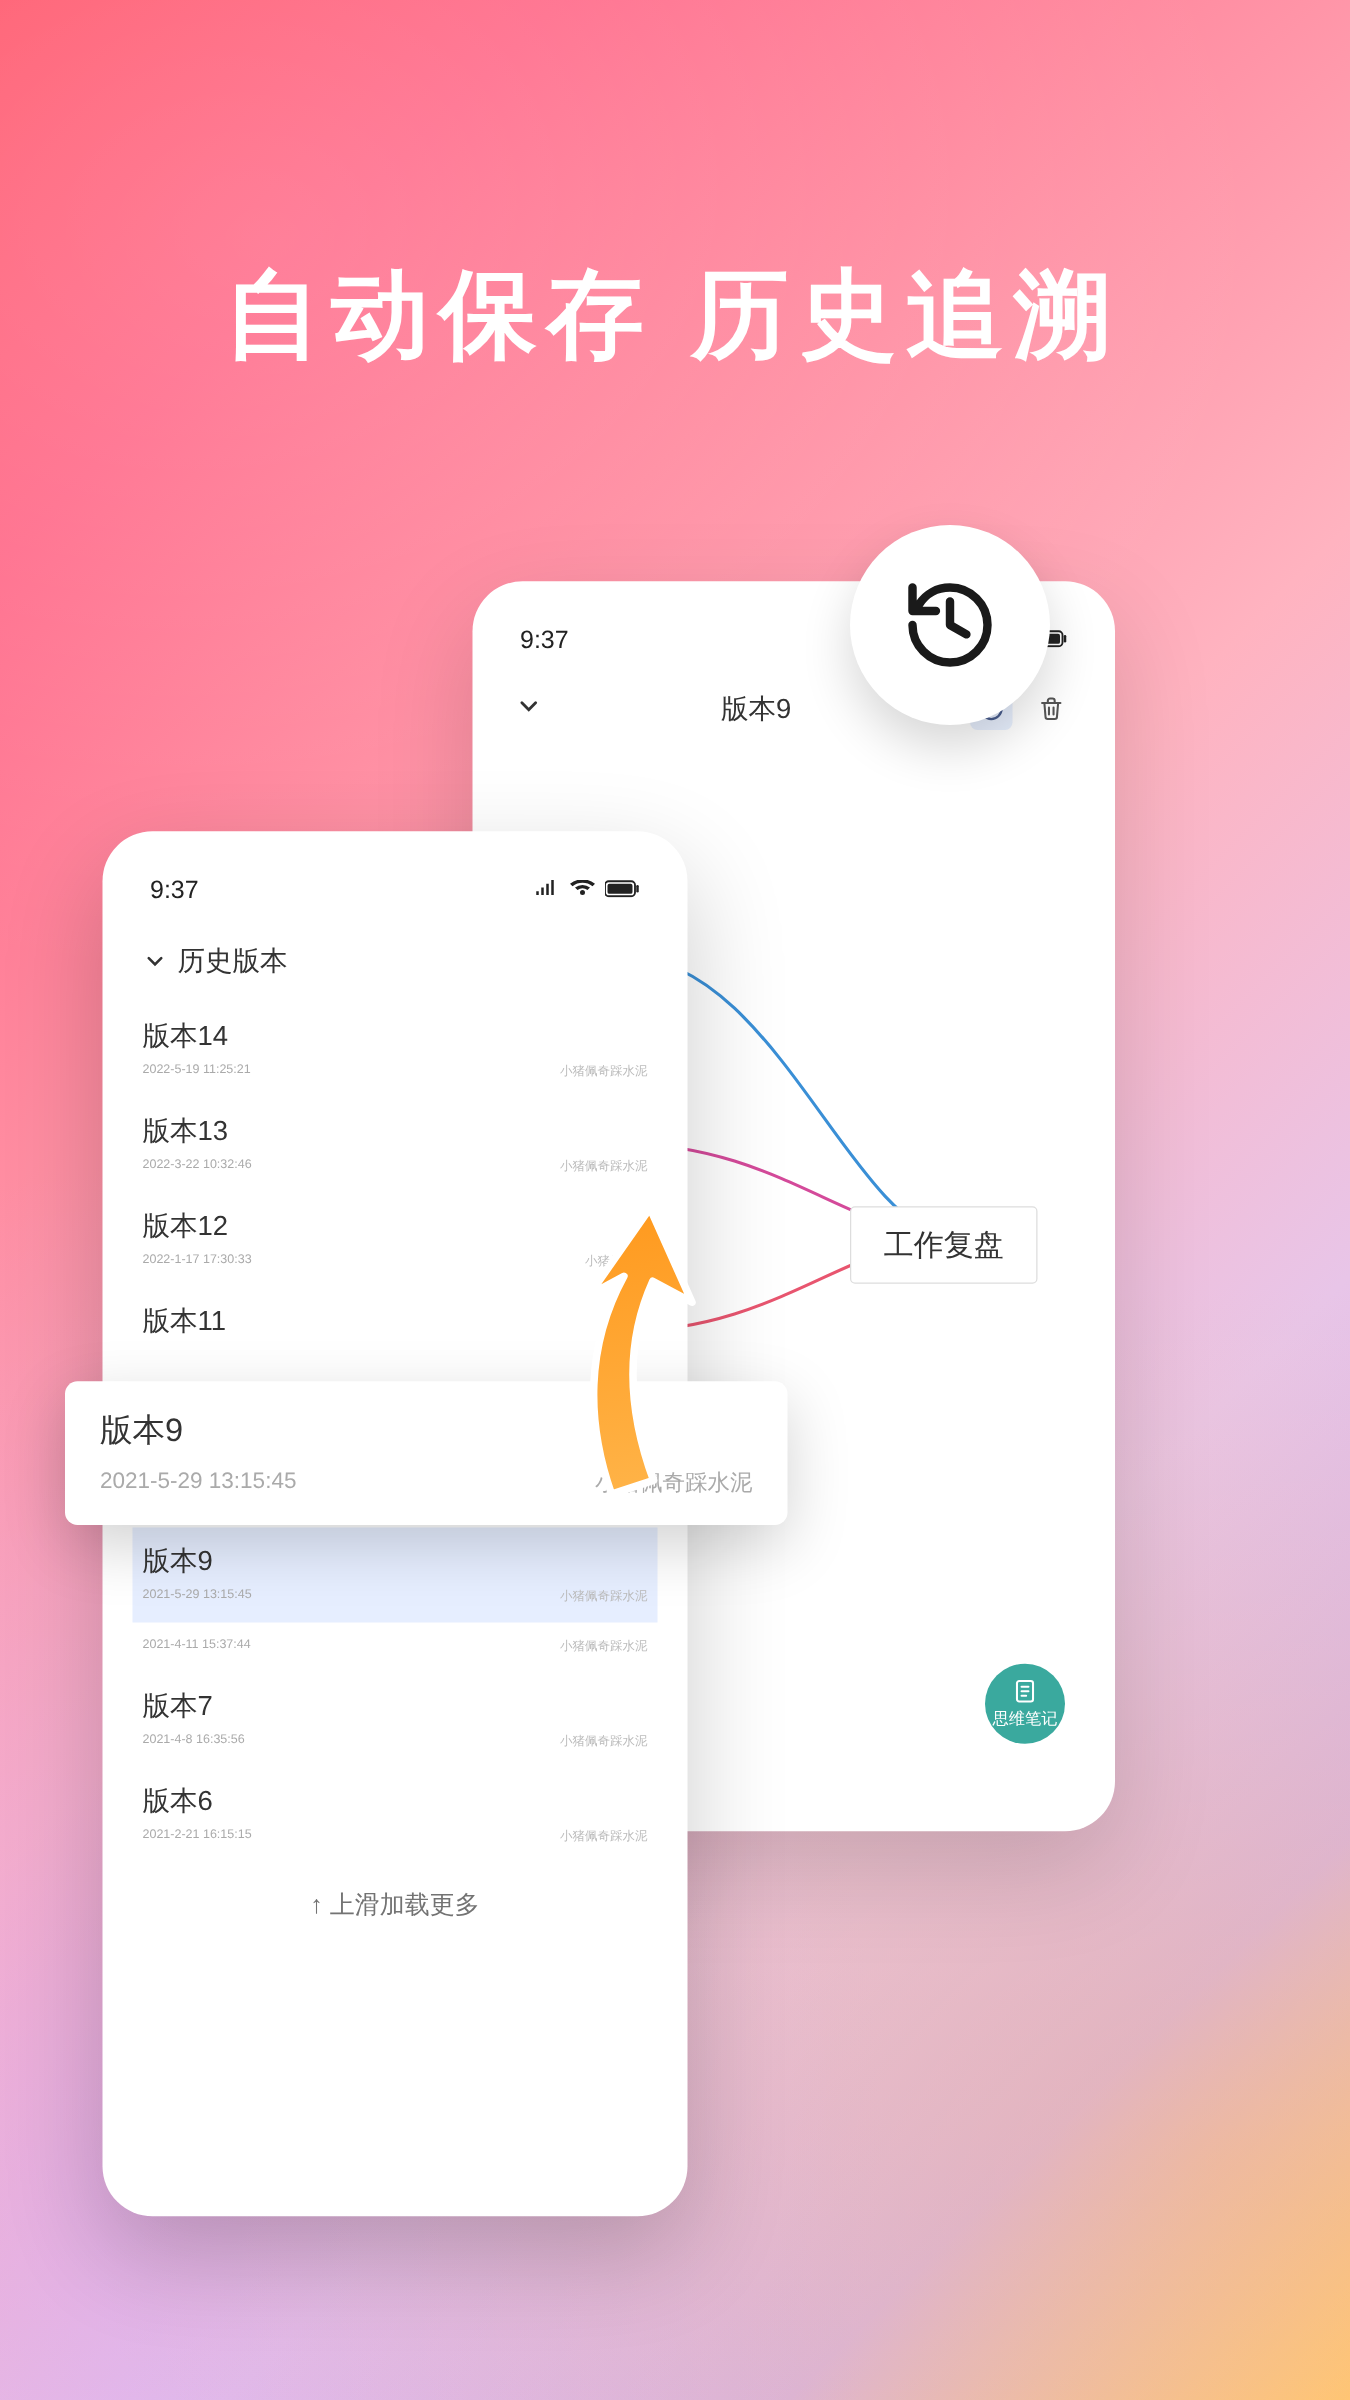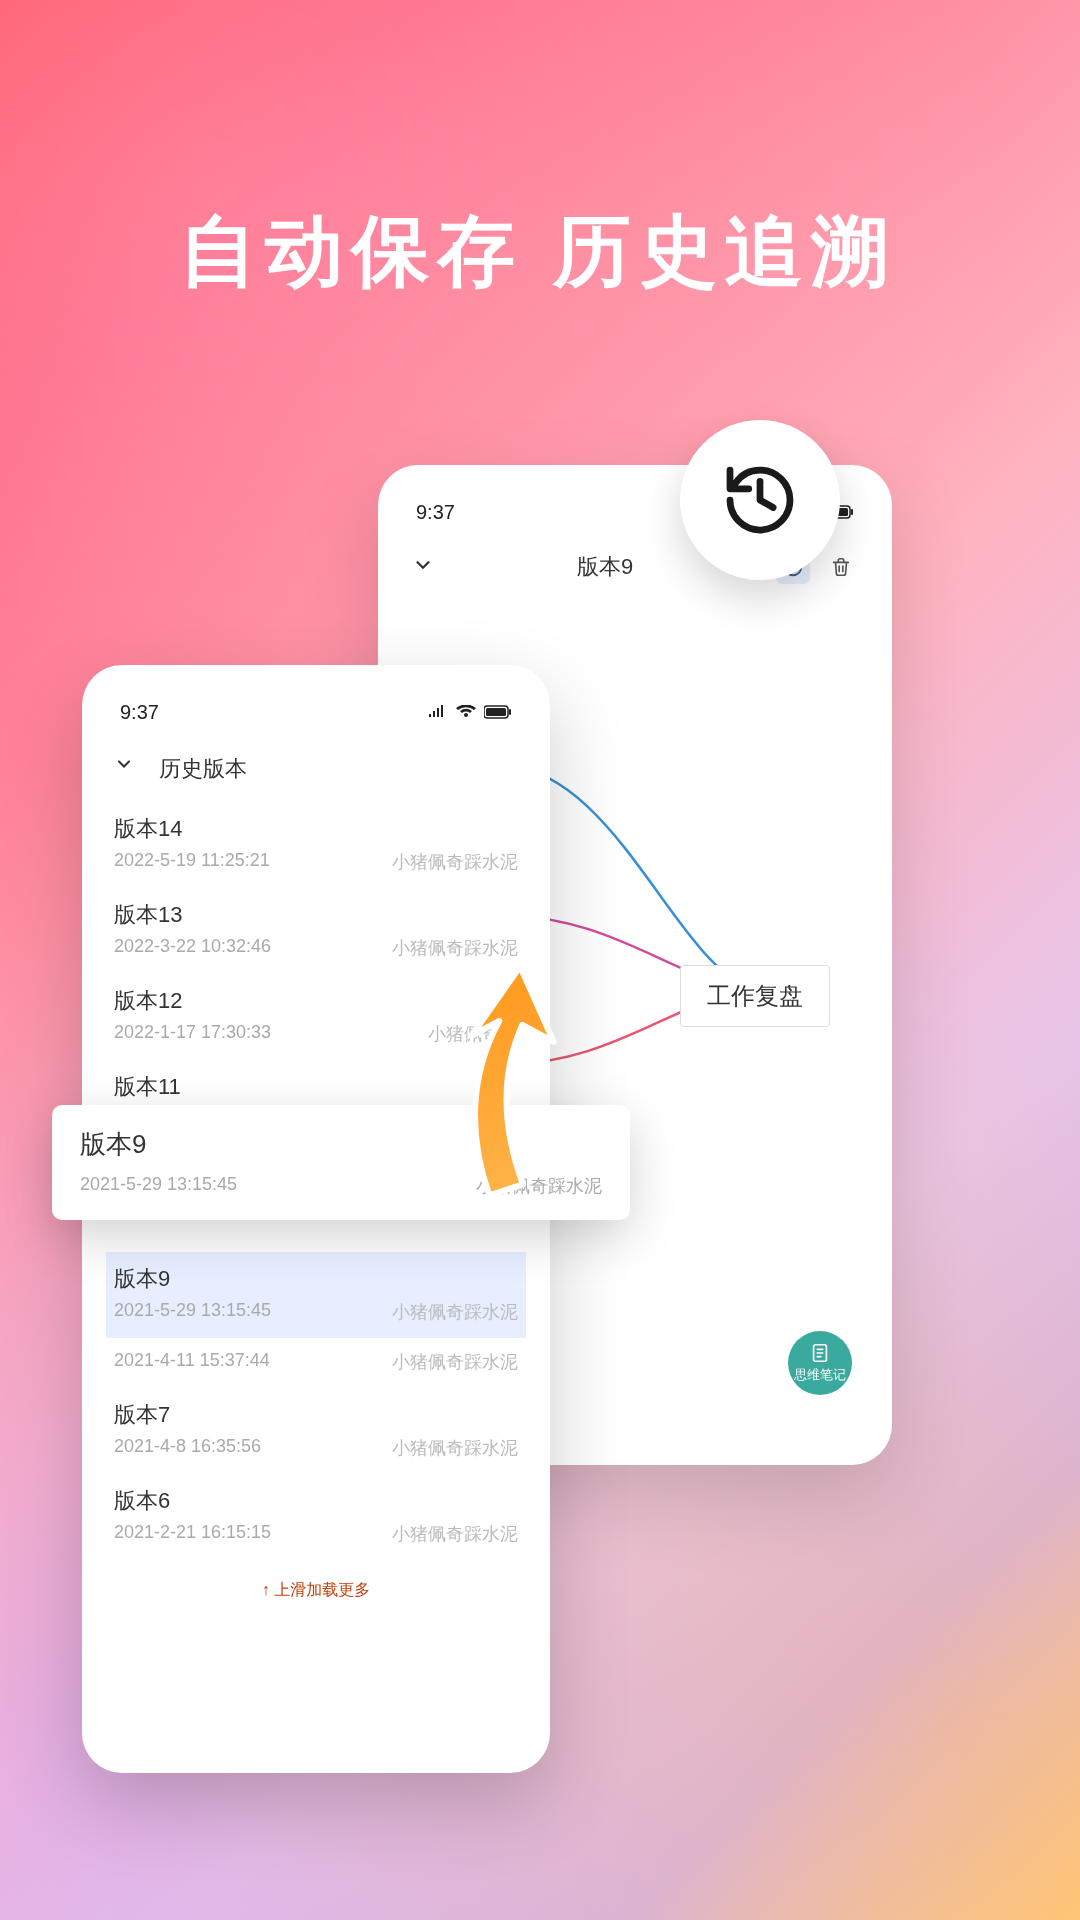--- a/index.html
+++ b/index.html
@@ -116,34 +116,35 @@
       left: 82px;
       width: 468px;
       height: 1108px;
       background: #fff;
       border-radius: 40px;
       box-shadow: 0 30px 80px rgba(0,0,0,0.2);
       z-index: 5;
     }
     .list-header {
       display: flex;
-      gap: 25px;
+      align-items: center;
+      gap: 8px;
       padding: 10px 4px 18px;
       font-size: 22px;
       color: #333;
     }
     .version-list { }
     .version-item {
       padding: 12px 4px 14px;
     }
     .version-item.selected { background: #e6eeff; padding-left: 8px; padding-right: 8px; margin: 0 -4px; }
     .v-title { font-size: 22px; color: #333; margin-bottom: 6px; }
-    .v-meta { display: flex; justify-content: space-between; font-size: 18px; color: #aaa; }
+    .v-meta { display: flex; justify-content: space-between; font-size: 10px; color: #aaa; }
     .v-author { color: #bbb; }
-    .load-more { text-align: center; font-size: 16px; color: #c2410c; padding: 20px 0; }
+    .load-more { text-align: center; font-size: 20px; color: #737373; padding: 20px 0; }
 
     
     .callout {
       position: absolute;
       top: 1105px;
       left: 52px;
       width: 578px;
       background: #fff;
       border-radius: 10px;
       box-shadow: 0 16px 50px rgba(0,0,0,0.18);

